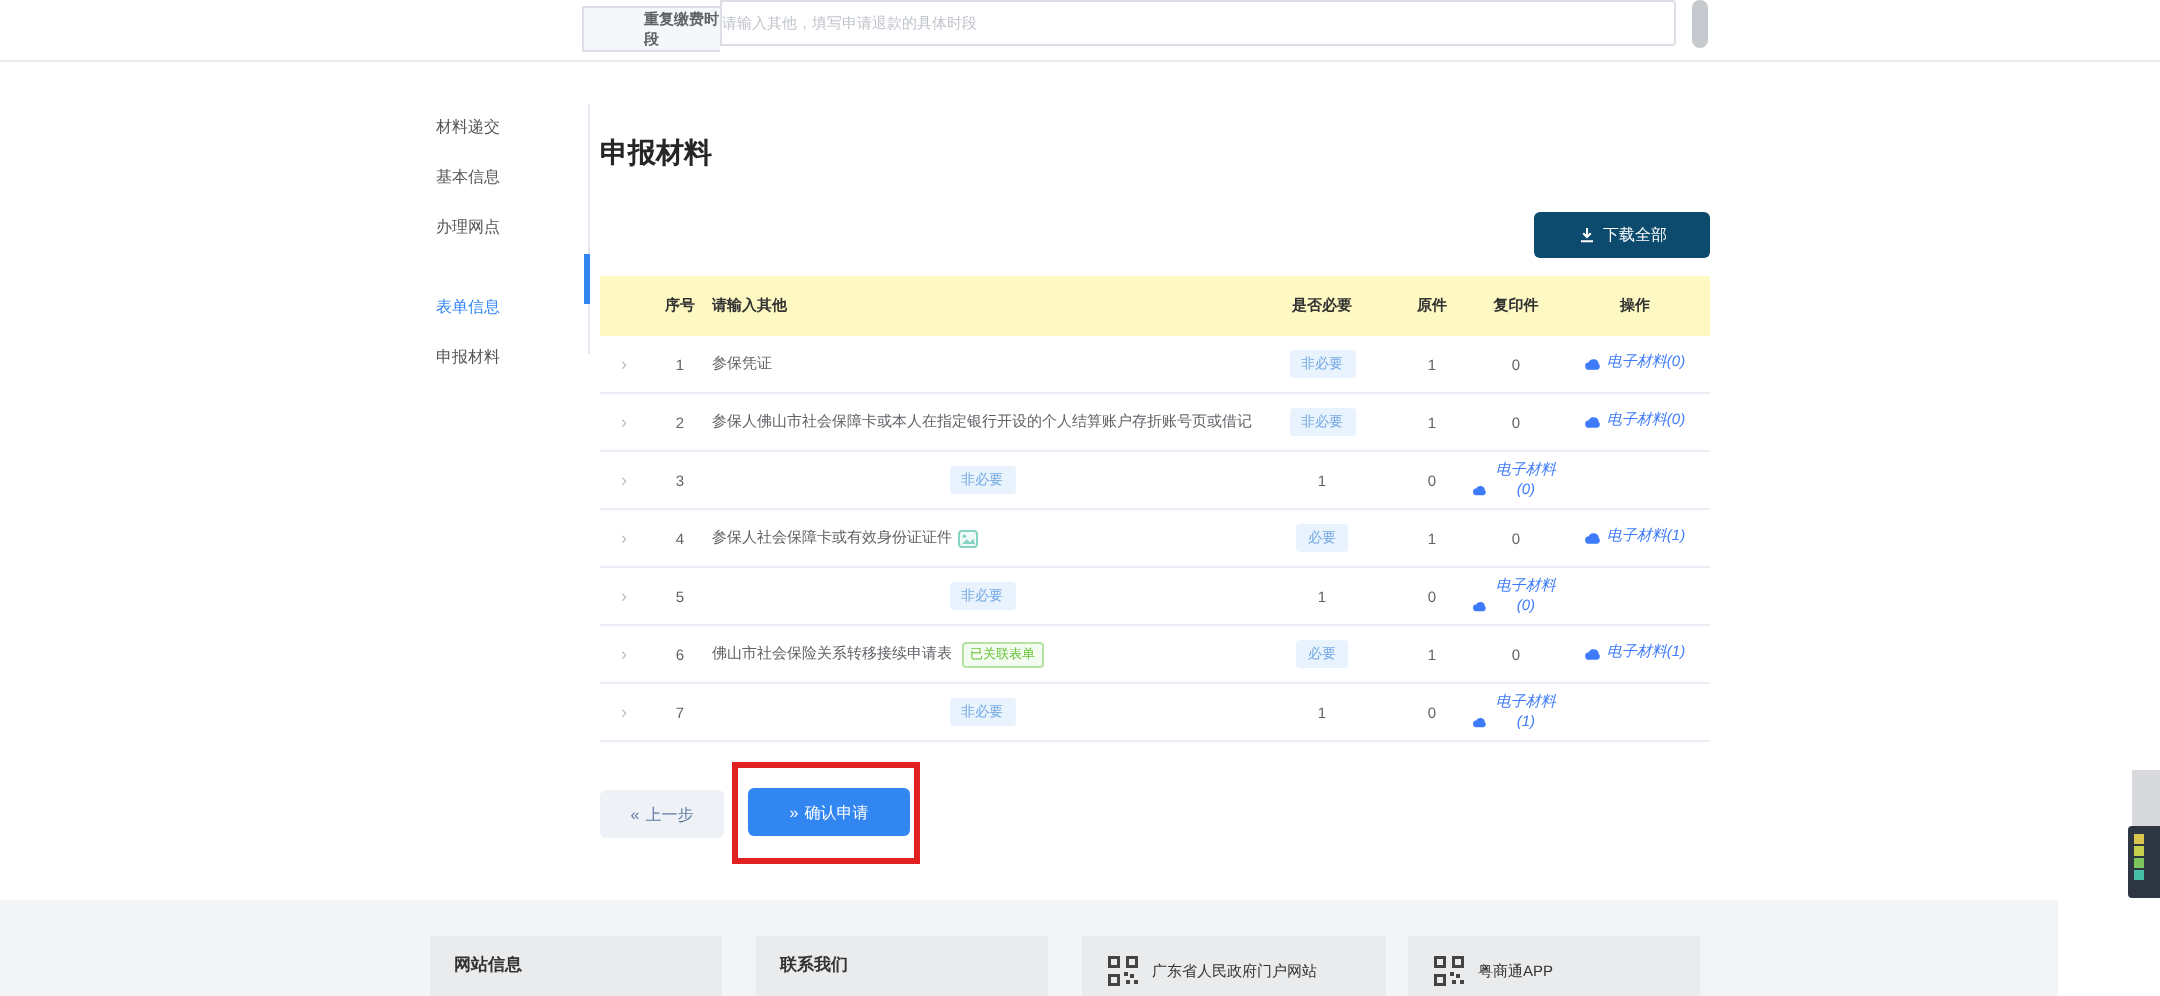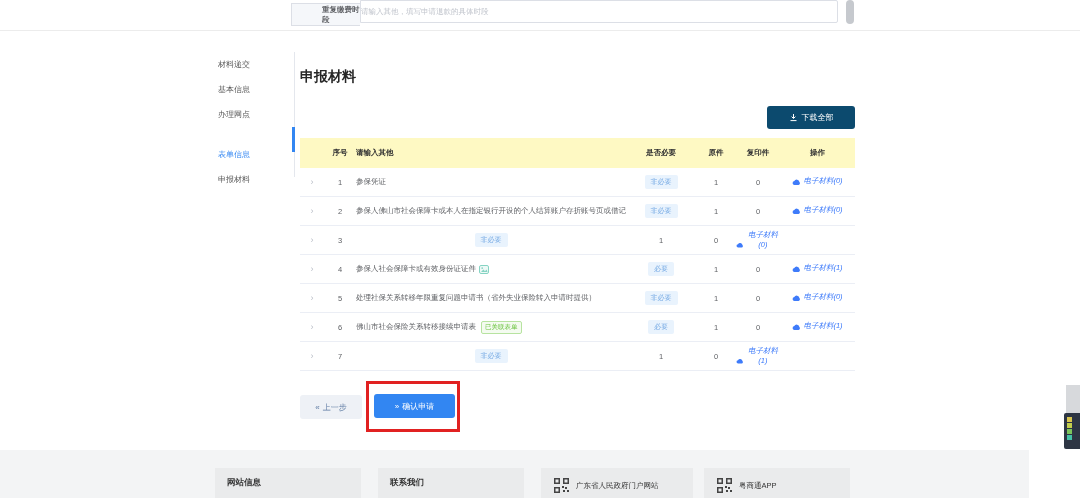--- a/index.html
+++ b/index.html
@@ -176,23 +176,20 @@
           <div class="tc center"><span class="elink">
               <svg width="9" height="7" viewBox="0 0 9 7">
                 <path d="M7.4 3A2.7 2.7 0 0 0 2.3 2.1 1.9 1.9 0 0 0 2.7 5.9h3.9A1.7 1.7 0 0 0 7.4 3z" fill="#3e7bfa"></path>
               </svg>
               <span>电子材料(1)</span>
             </span></div>
         </div>
         <div class="trow">
           <div class="tc chev">›</div>
           <div class="tc center">5</div>
-          <div class="tc name">
-            <span>处理社保关系转移年限重复问题申请书（省外失业保险转入申请时提供）</span>
-          </div>
           <div class="tc center"><span class="badge">非必要</span></div>
           <div class="tc center">1</div>
           <div class="tc center">0</div>
           <div class="tc center"><span class="elink">
               <svg width="9" height="7" viewBox="0 0 9 7">
                 <path d="M7.4 3A2.7 2.7 0 0 0 2.3 2.1 1.9 1.9 0 0 0 2.7 5.9h3.9A1.7 1.7 0 0 0 7.4 3z" fill="#3e7bfa"></path>
               </svg>
               <span>电子材料(0)</span>
             </span></div>
         </div>

